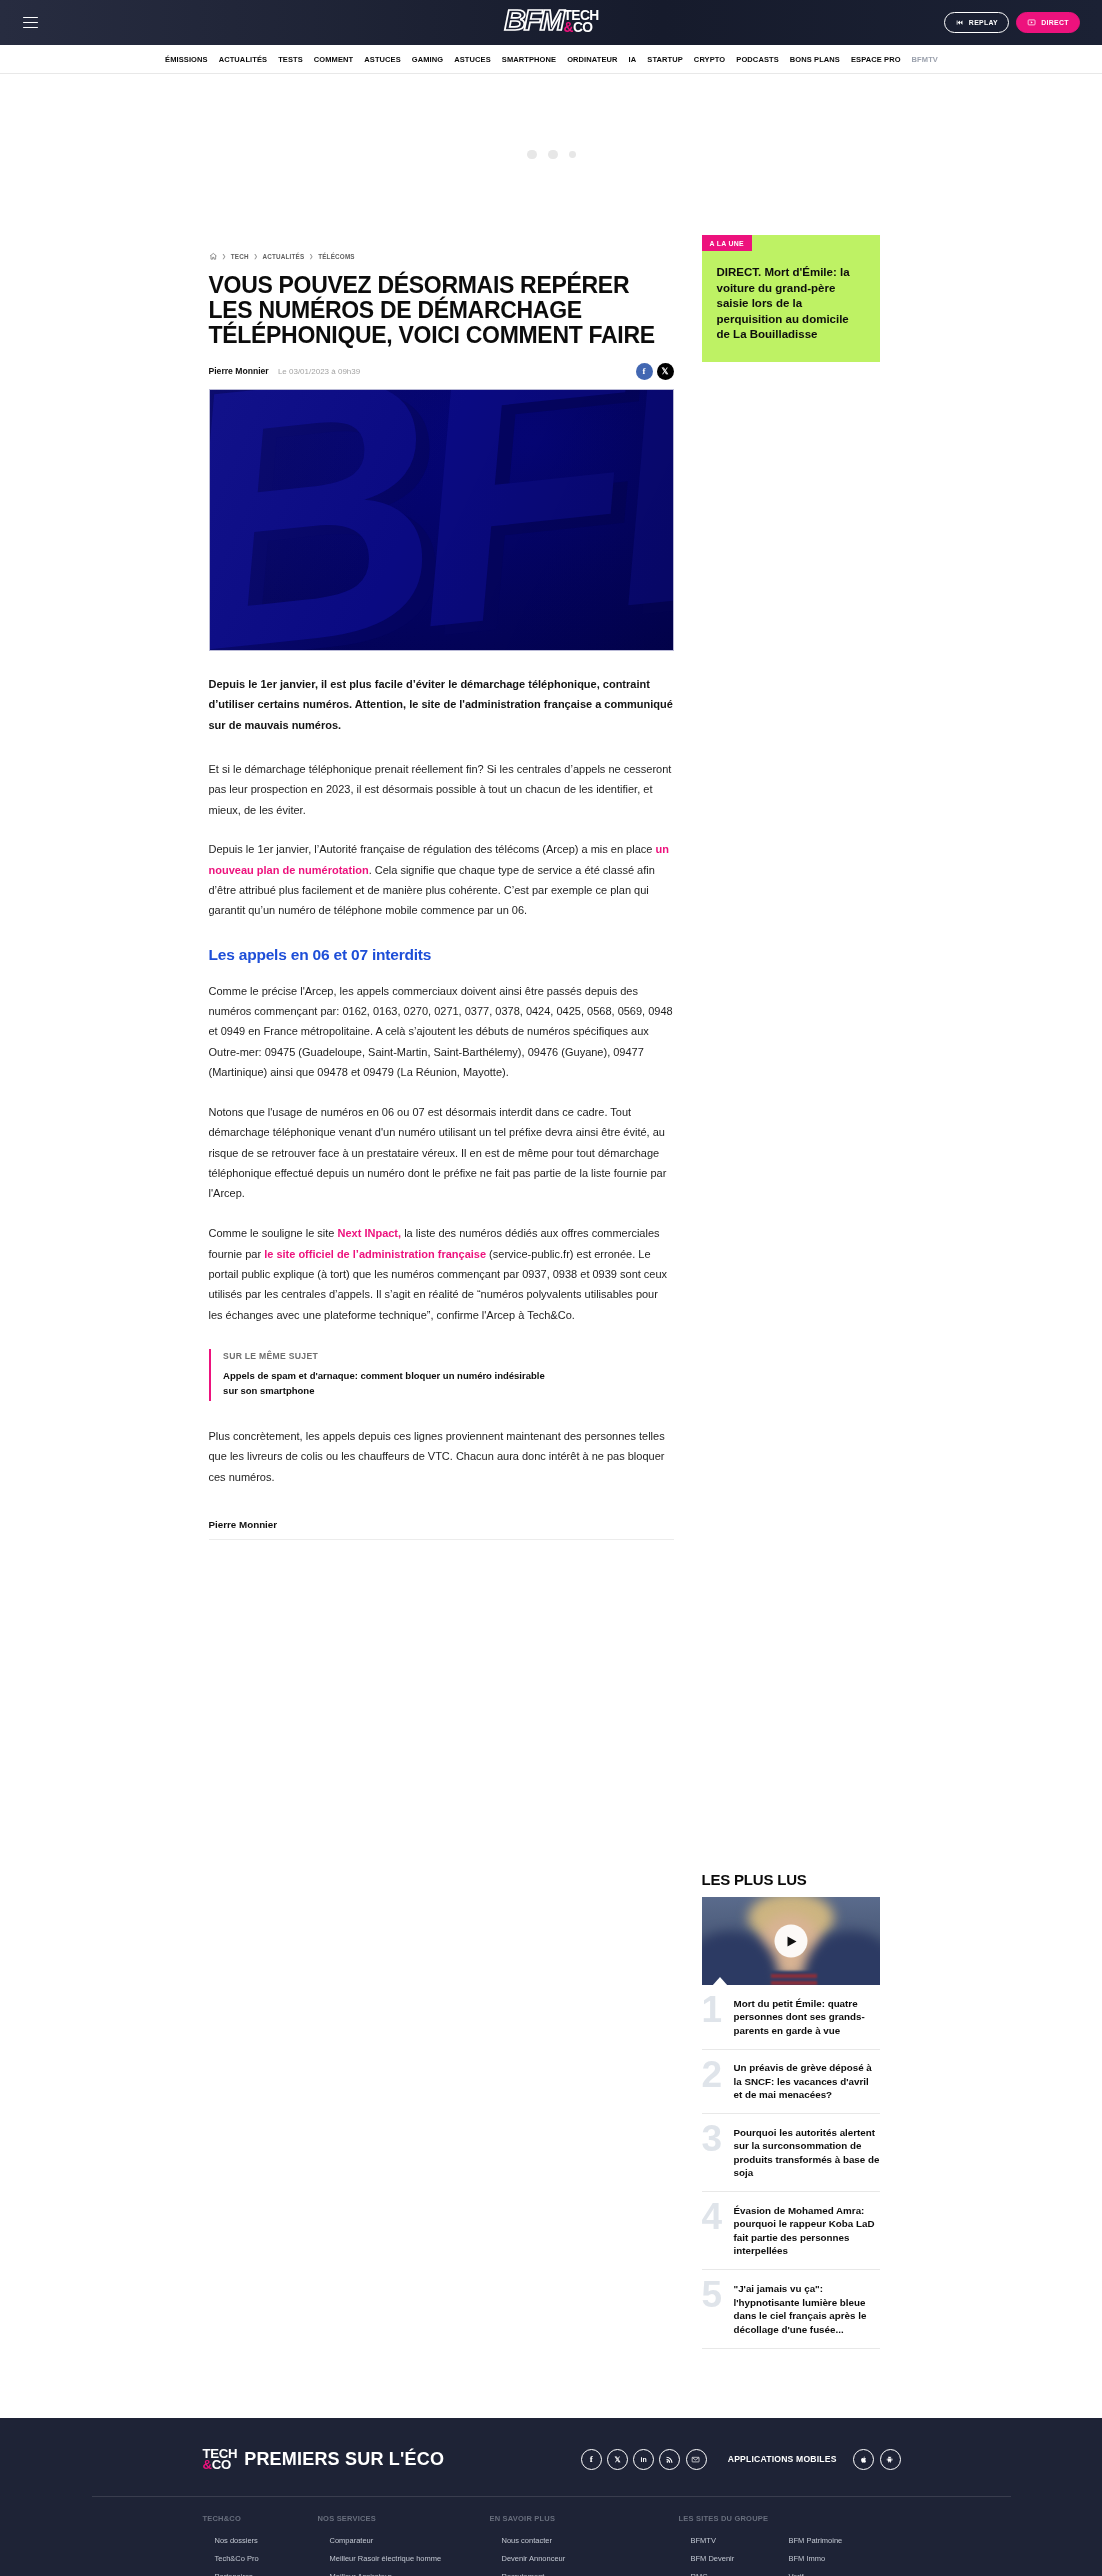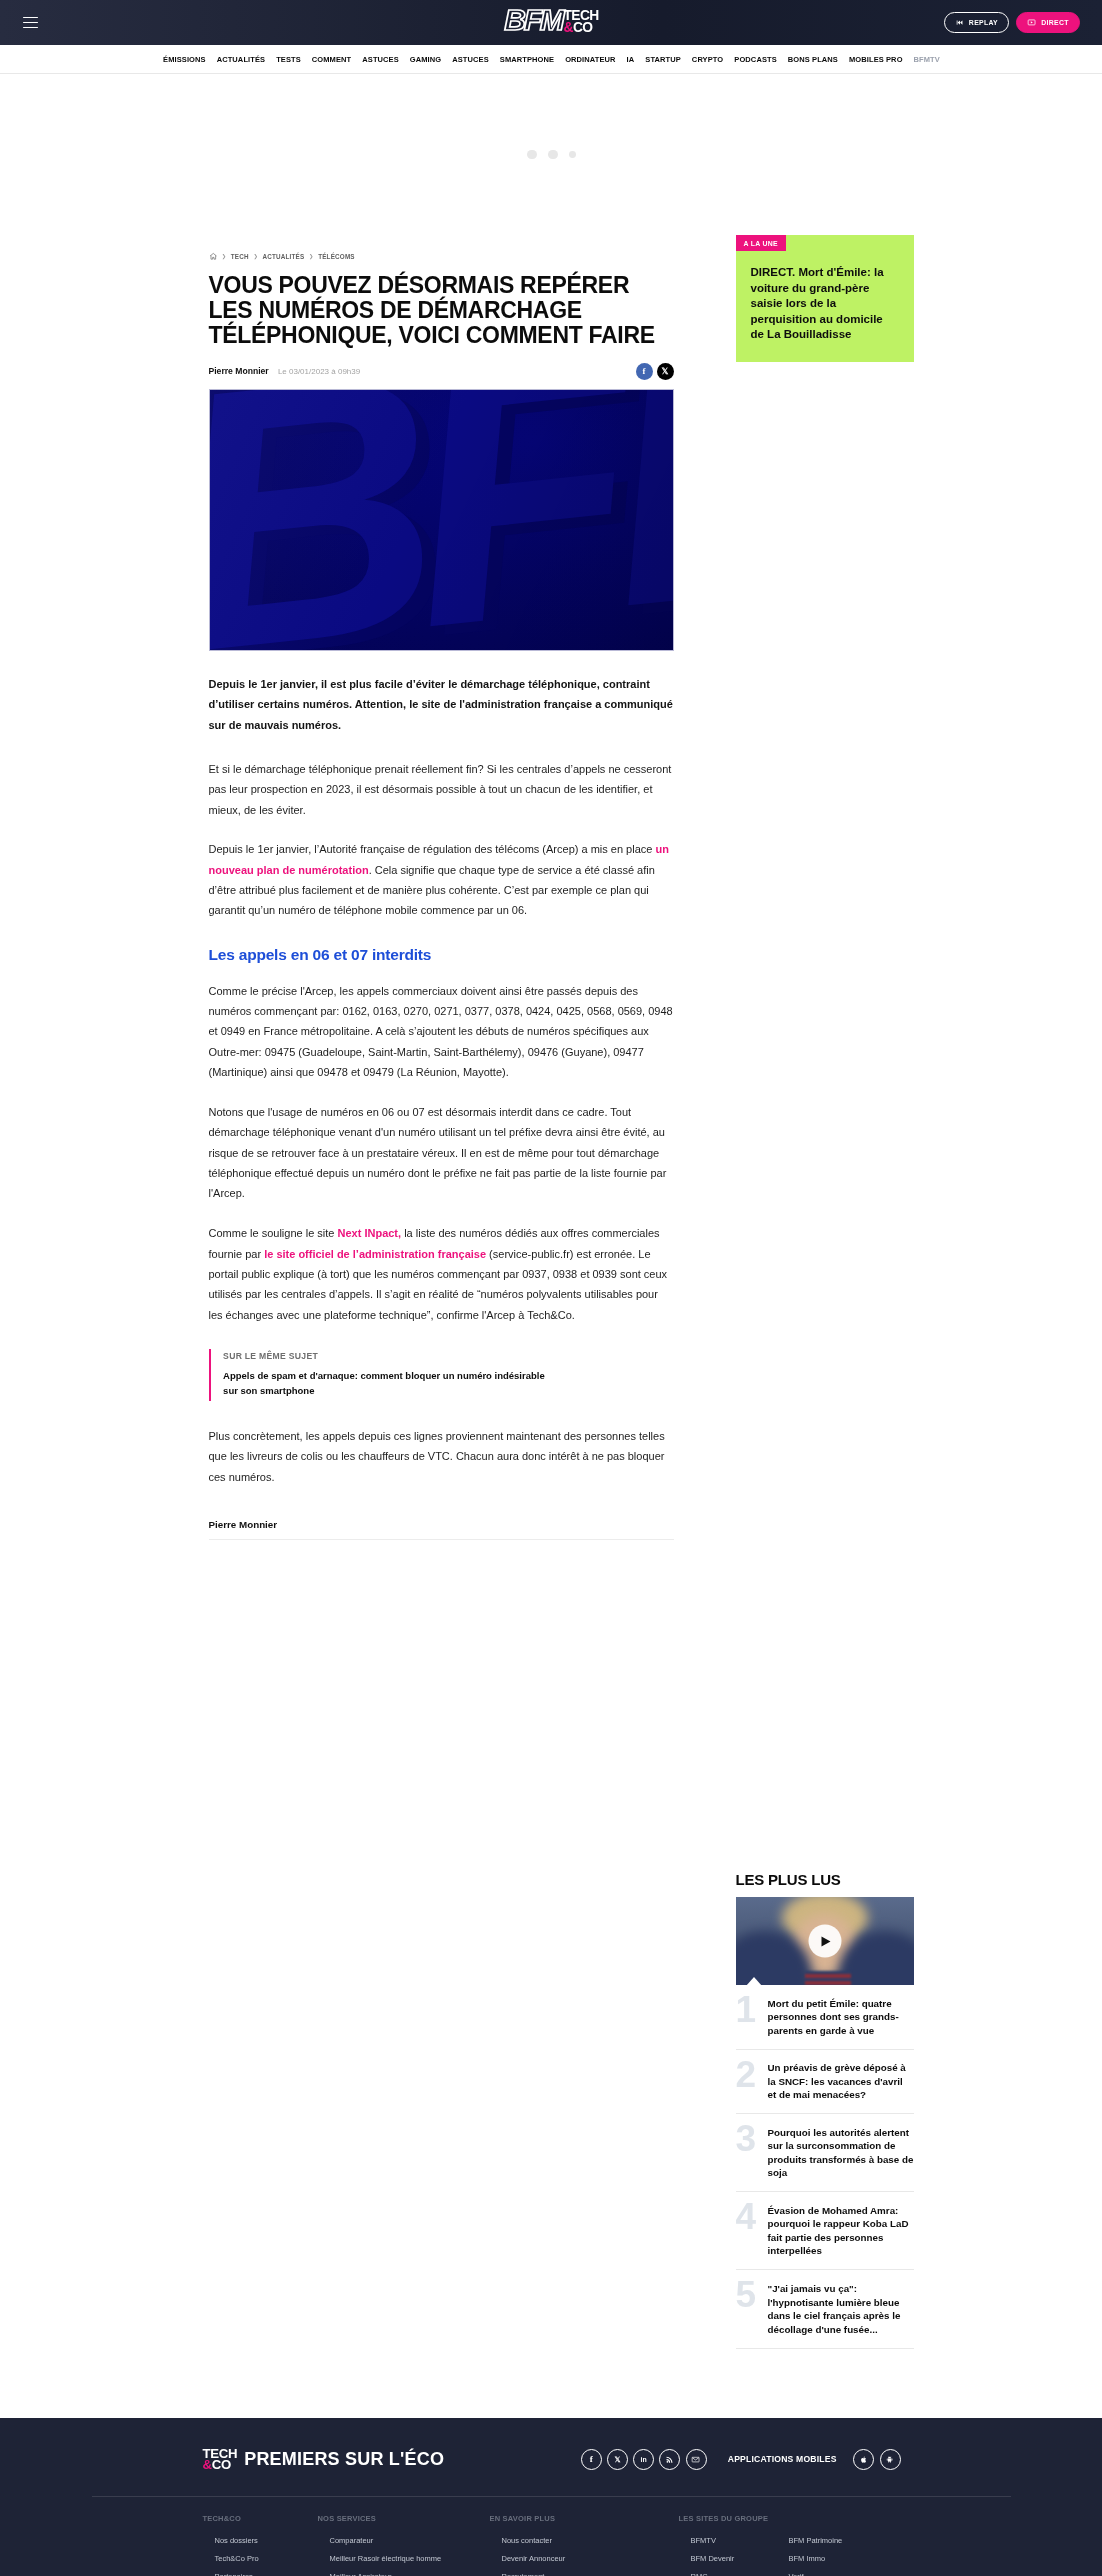--- a/index.html
+++ b/index.html
@@ -27,21 +27,21 @@
   .main-nav a { font-size:7.5px; font-weight:700; color:#0a0a0a; letter-spacing:0.1px; }
   .main-nav a.muted { color:#9ba1ad; }
 
   
   .ad-slot { height:161px; display:flex; align-items:center; justify-content:center; gap:11px; }
   .ad-slot .dot { border-radius:50%; background:#e7e7e7; }
   .ad-slot .d1,.ad-slot .d2 { width:9.8px; height:9.8px; }
   .ad-slot .d3 { width:6.9px; height:6.9px; }
 
   
-  .container { width:686px; margin:0 auto 69px; display:flex; gap:62px; align-items:flex-start; }
+  .container { width:686px; margin:0 auto 69px; display:flex; gap:28px; align-items:flex-start; }
   .main-col { width:465px; padding-top:17px; }
   .aside-col { width:178px; }
 
   
   .breadcrumb { display:flex; align-items:center; gap:4.6px; font-size:6.3px; font-weight:700; color:#5f5f5f; letter-spacing:0.2px; }
   .breadcrumb svg { width:8.6px; height:8.6px; }
   .breadcrumb .sep { color:#9a9a9a; font-size:5.2px; }
 
   
   h1.article-title { margin-top:12.6px; font-size:23px; line-height:1.08; font-weight:900; letter-spacing:-0.3px; color:#0c0c0c; text-transform:uppercase; }
@@ -159,21 +159,21 @@
     <a>ASTUCES</a>
     <a>GAMING</a>
     <a>ASTUCES</a>
     <a>SMARTPHONE</a>
     <a>ORDINATEUR</a>
     <a>IA</a>
     <a>STARTUP</a>
     <a>CRYPTO</a>
     <a>PODCASTS</a>
     <a>BONS PLANS</a>
-    <a>MOBILES PRO</a>
+    <a>ESPACE PRO</a>
     <a class="muted">BFMTV</a>
   </nav>
 
 <div class="ad-slot">
   <span class="dot d1"></span>
   <span class="dot d2"></span>
   <span class="dot d3"></span>
 </div>
 
 <div class="container">

